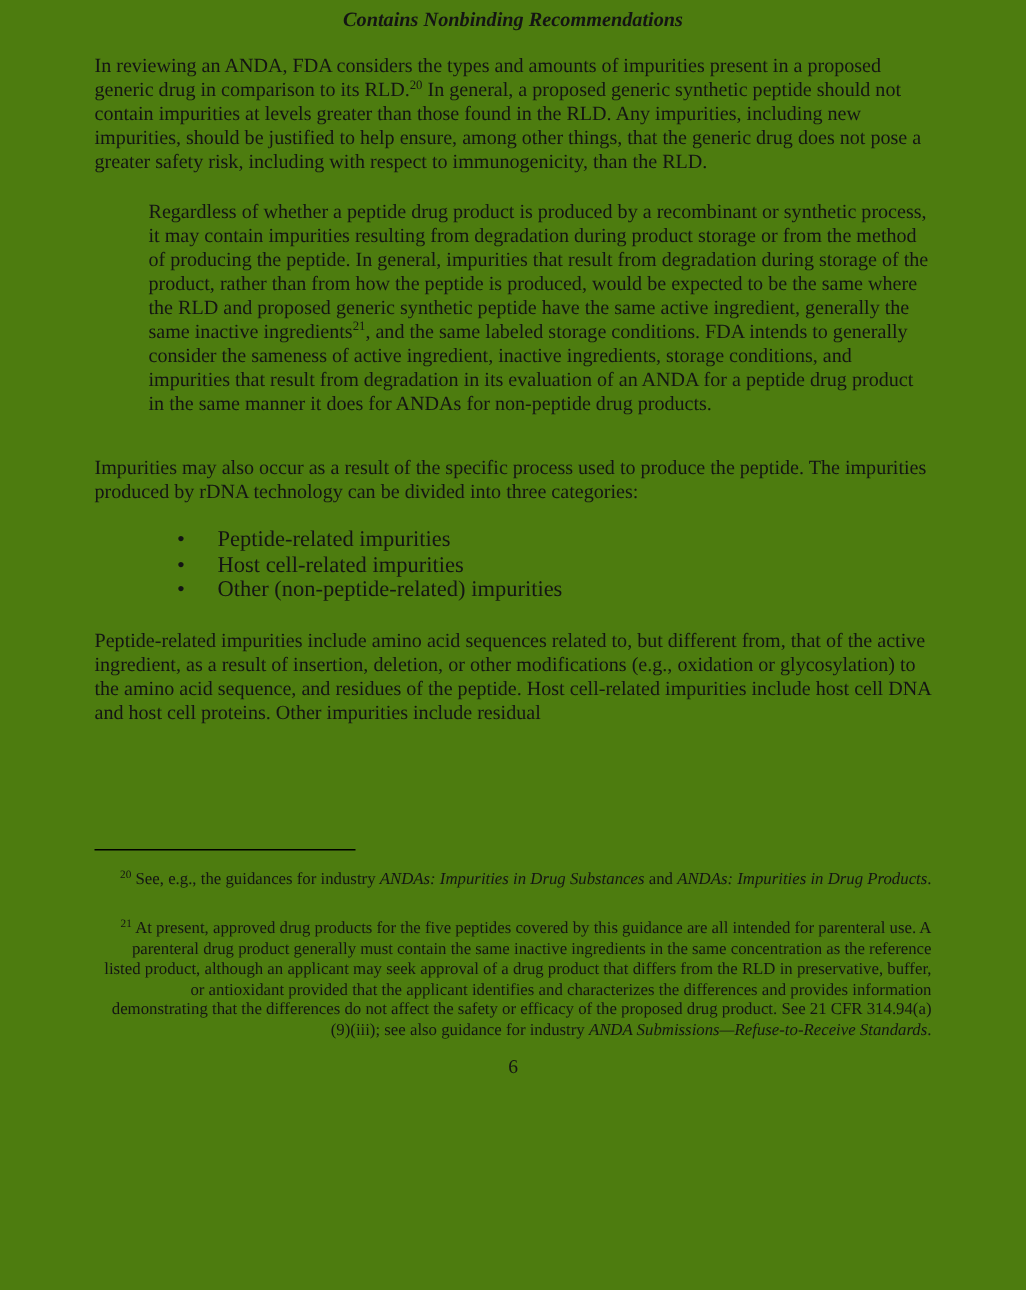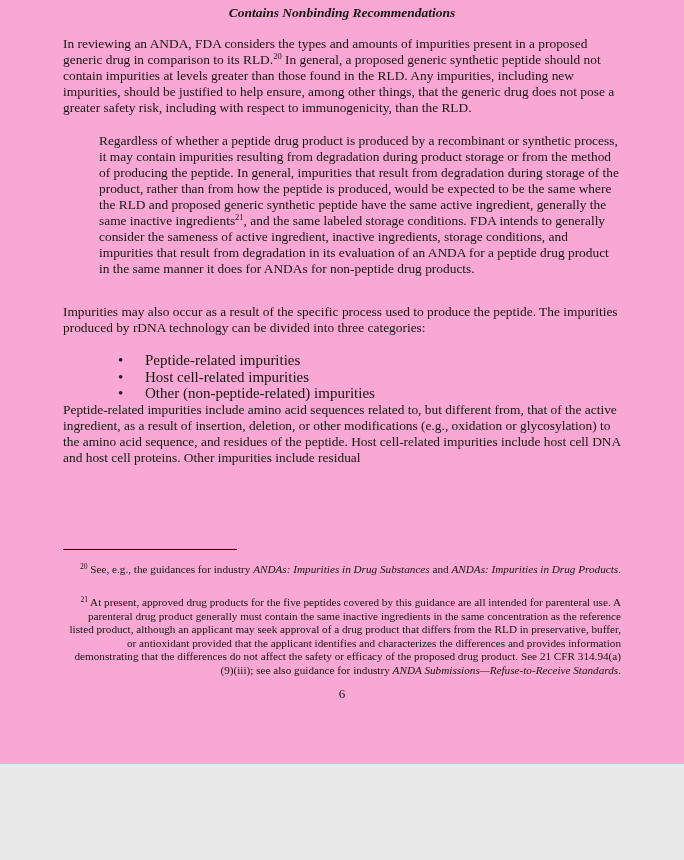--- a/index.html
+++ b/index.html
@@ -3,23 +3,23 @@
 <meta charset="utf-8">
 <style>
   html, body {
     margin: 0;
     padding: 0;
     background: #e8e8e8;
   }
   .page {
     position: relative;
     width: 684px;
-    height: 764px;
+    height: 860px;
     margin: 0 auto;
-    background: #f9a8d4;
+    background: #4d7c0f;
     box-sizing: border-box;
     padding: 5px 63px 0 63px;
     font-family: "Liberation Serif", "DejaVu Serif", serif;
     color: #141414;
     overflow: hidden;
   }
   .doc-header {
     text-align: center;
     font-size: 13.5px;
     line-height: 16px;
@@ -39,21 +39,21 @@
   }
   .body-text {
     font-size: 13.4px;
     line-height: 16px;
     text-align: left;
   }
   .para { margin: 0; }
   .p1 { margin-top: 15px; }
   .p2 { margin-top: 17px; margin-left: 36px; }
   .p3 { margin-top: 27px; }
-  .p4 { }
+  .p4 { margin-top: 17px; }
   .sup-ref {
     font-size: 8.5px;
     vertical-align: 5px;
     line-height: 0;
   }
   .bullet-list {
     margin-top: 16px;
   }
   .bullet-item {
     padding-left: 55px;

